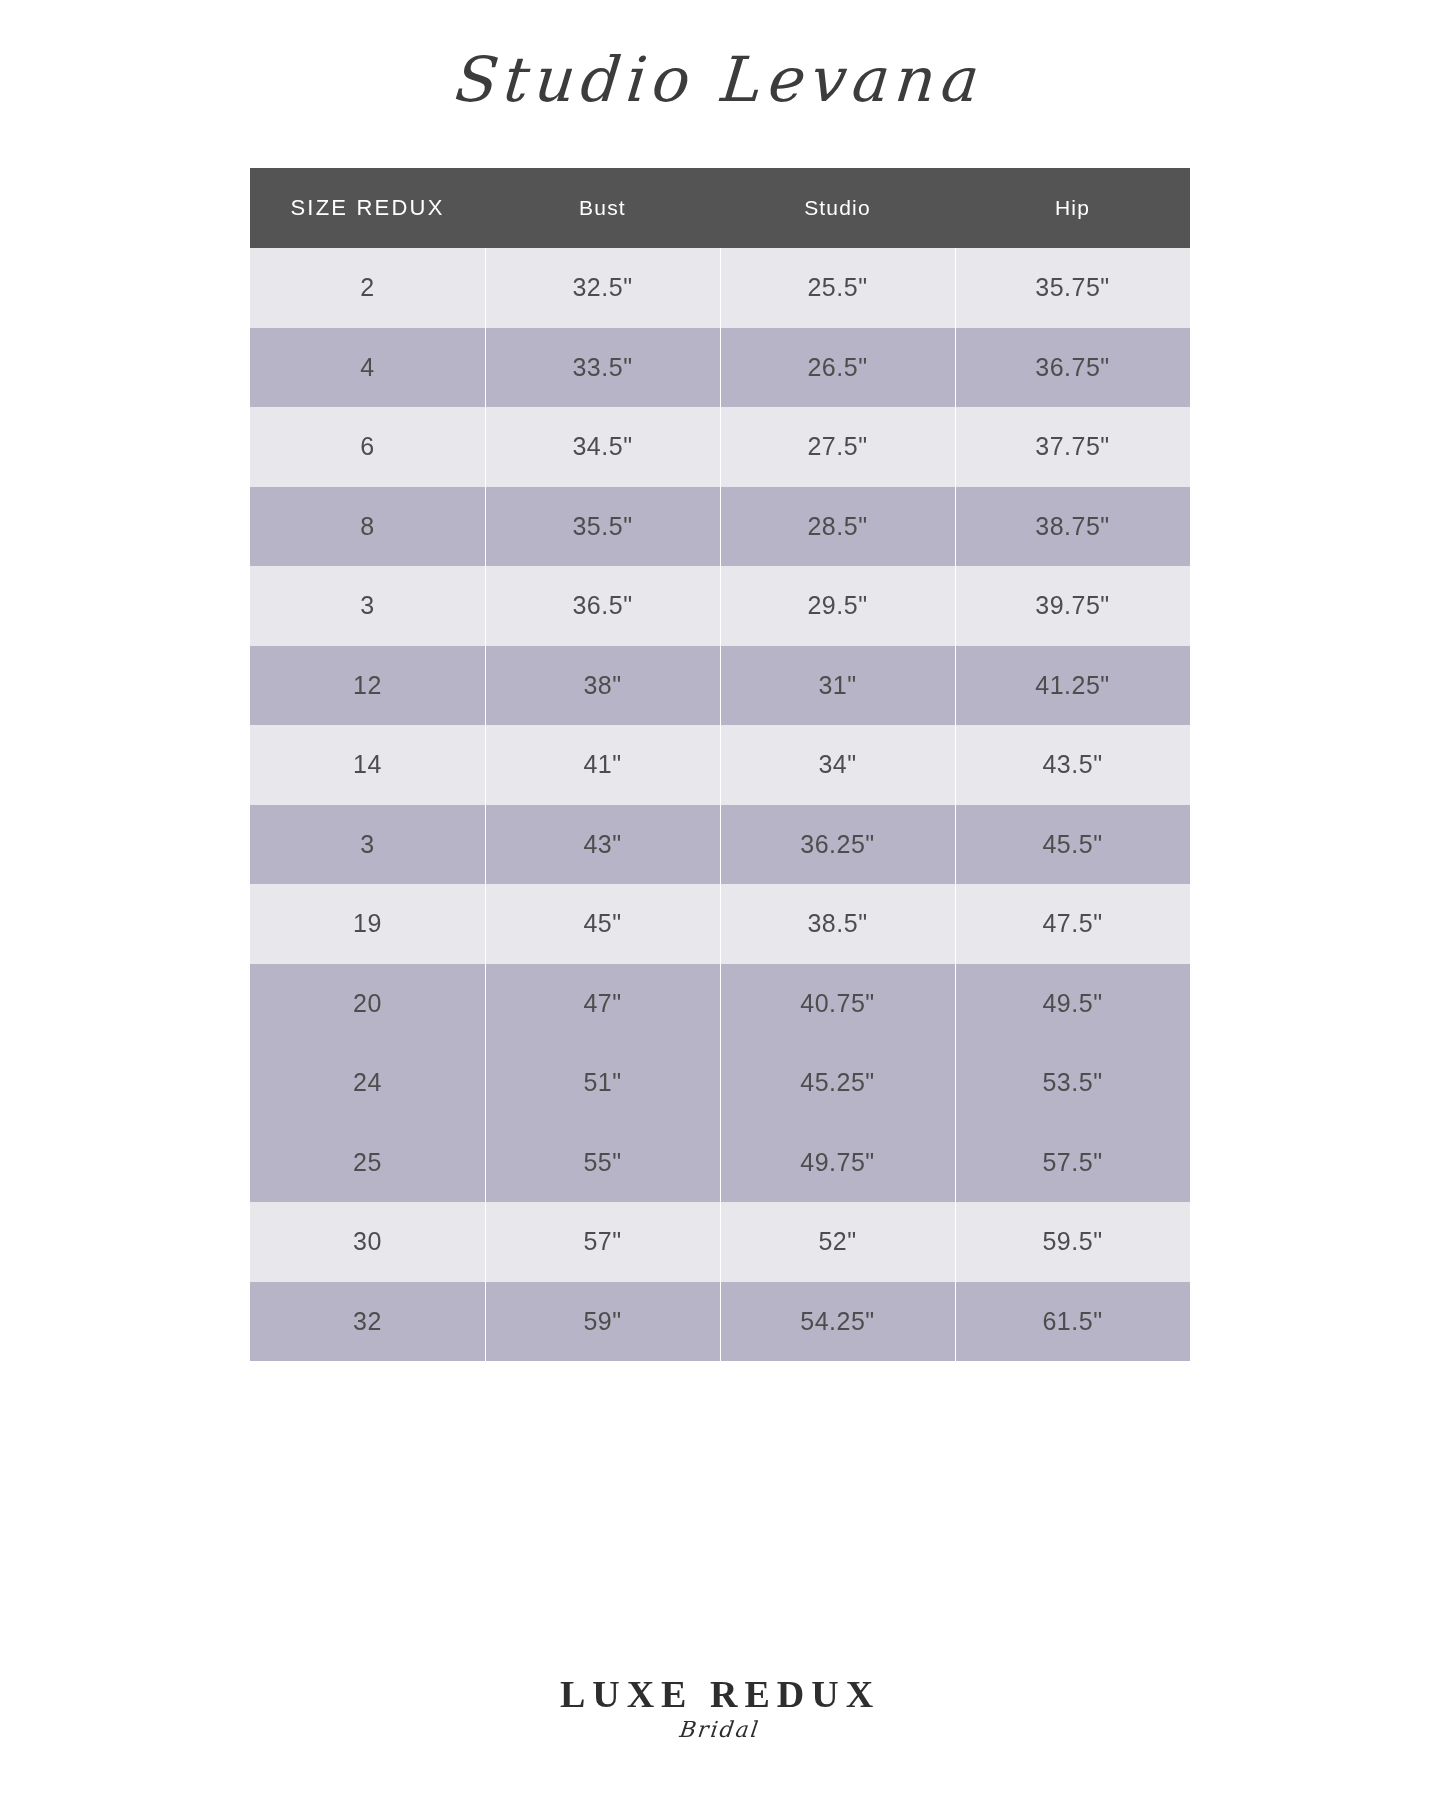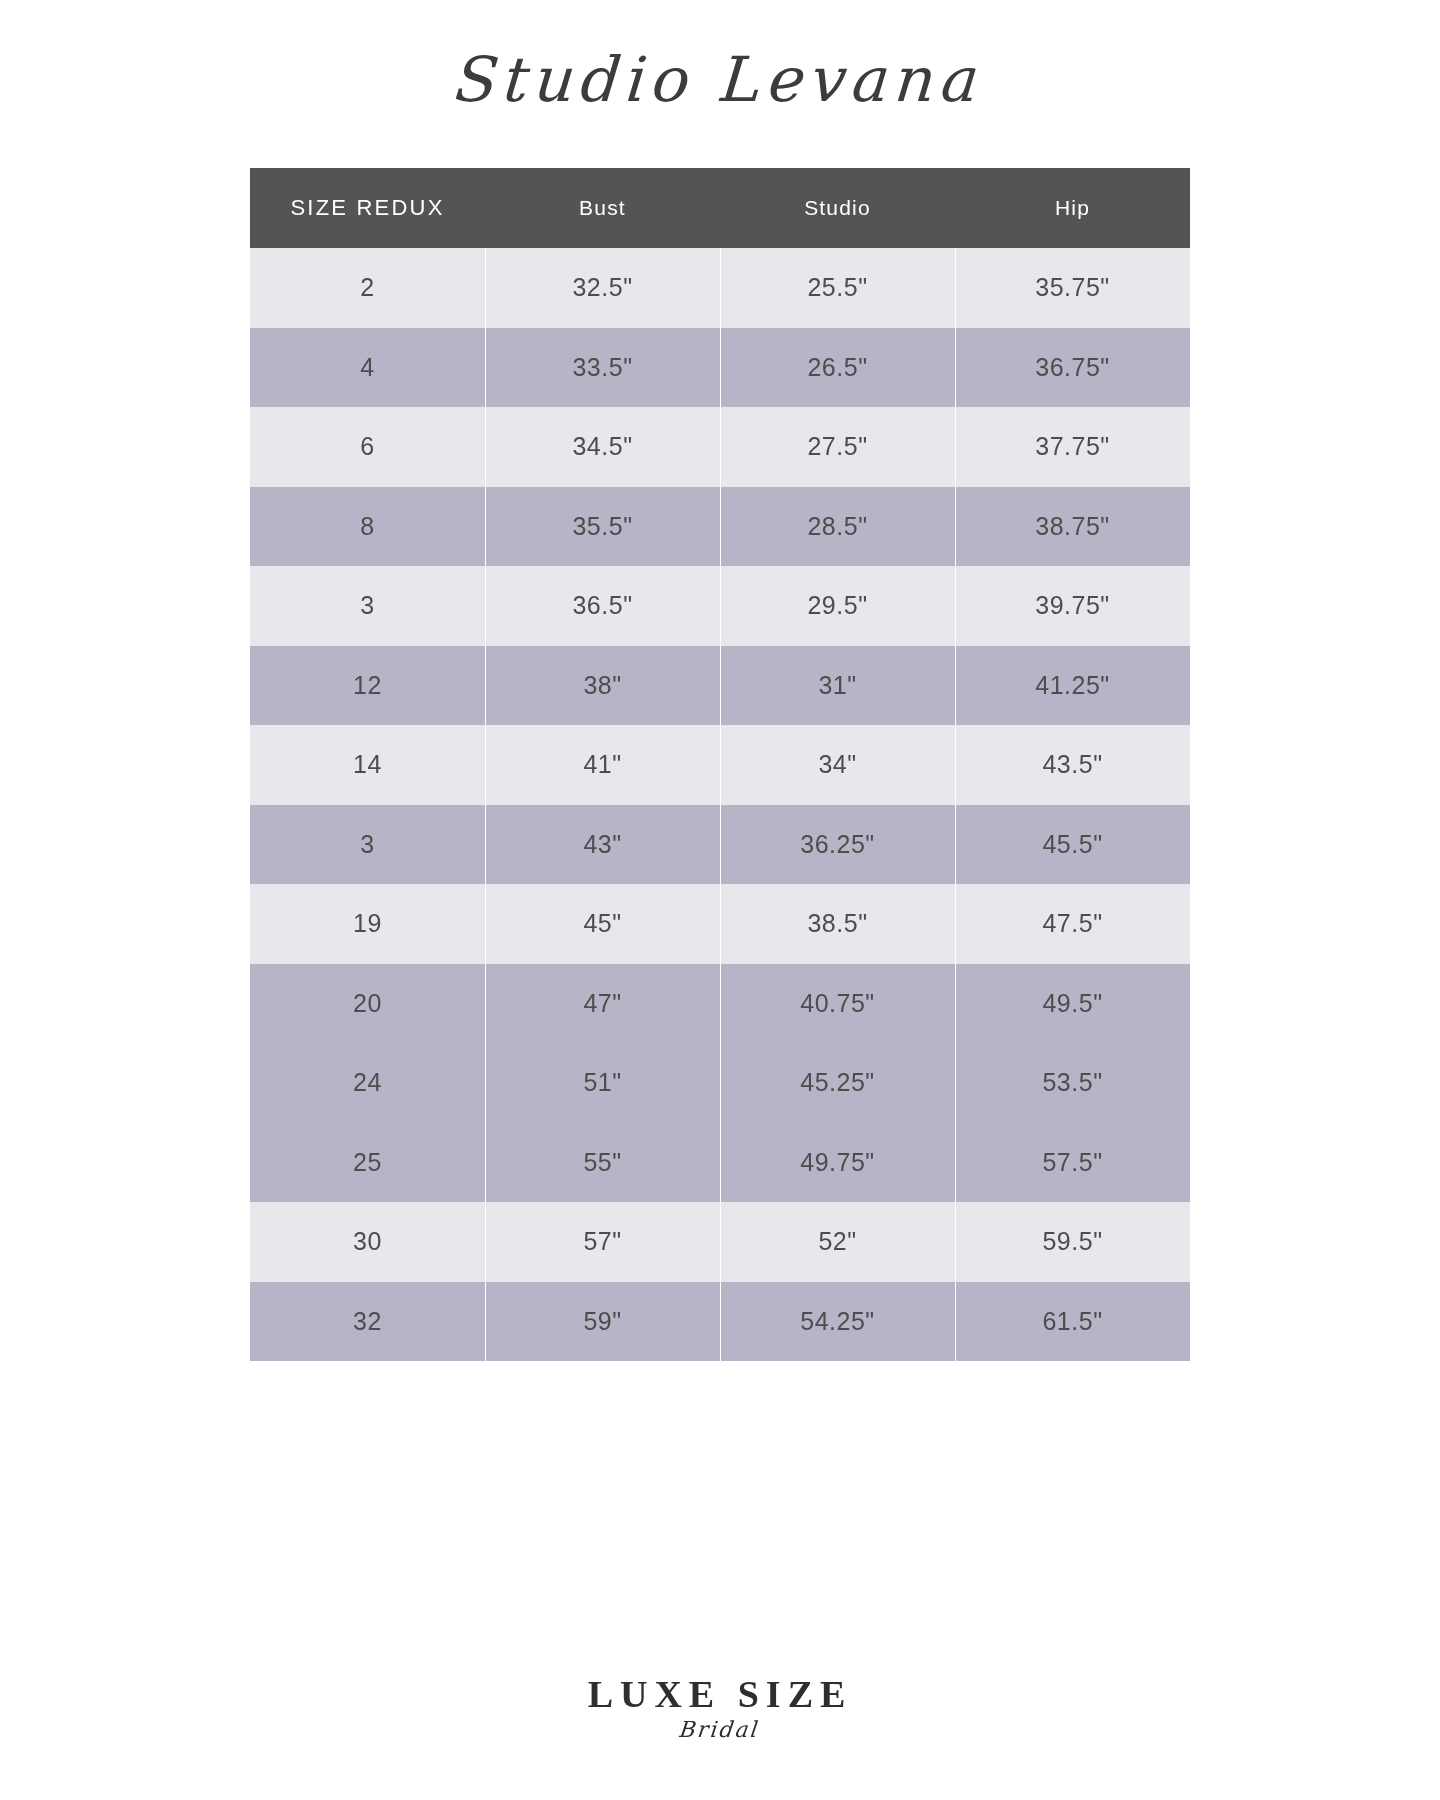--- a/index.html
+++ b/index.html
@@ -217,17 +217,17 @@
             <td>32</td>
             <td>59"</td>
             <td>54.25"</td>
             <td>61.5"</td>
           </tr>
         </tbody>
     </table>
   </div>
 
   <div class="footer">
-    <div class="footer-main">LUXE SIZE</div>
+    <div class="footer-main">LUXE REDUX</div>
     <div class="footer-sub">Bridal</div>
   </div>
 
 </div>
 
 </body></html>

